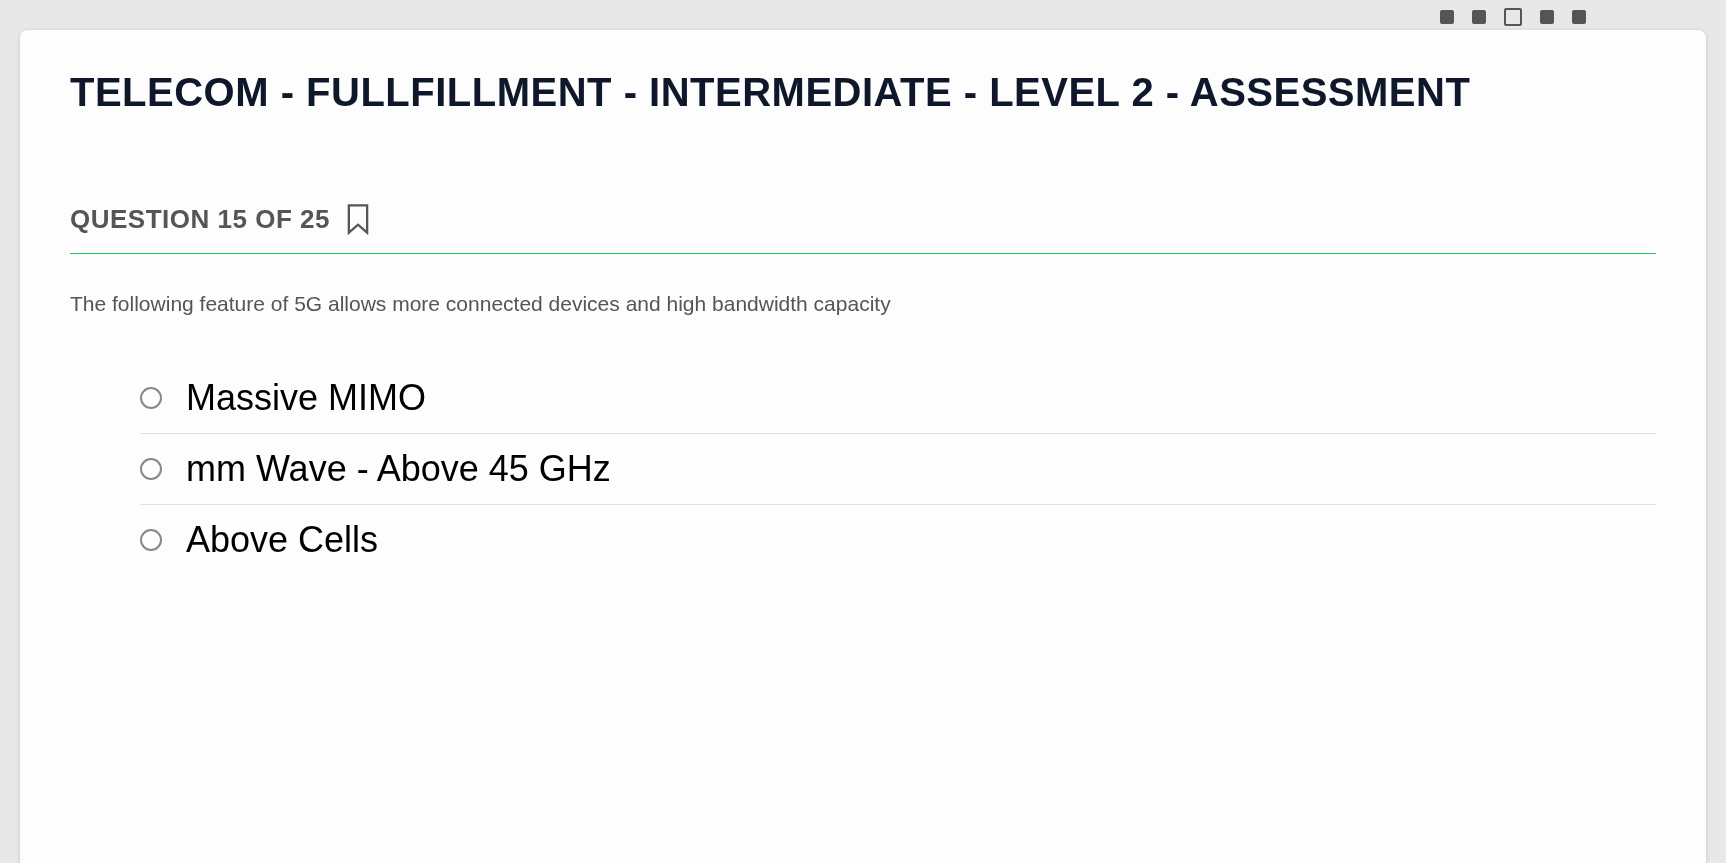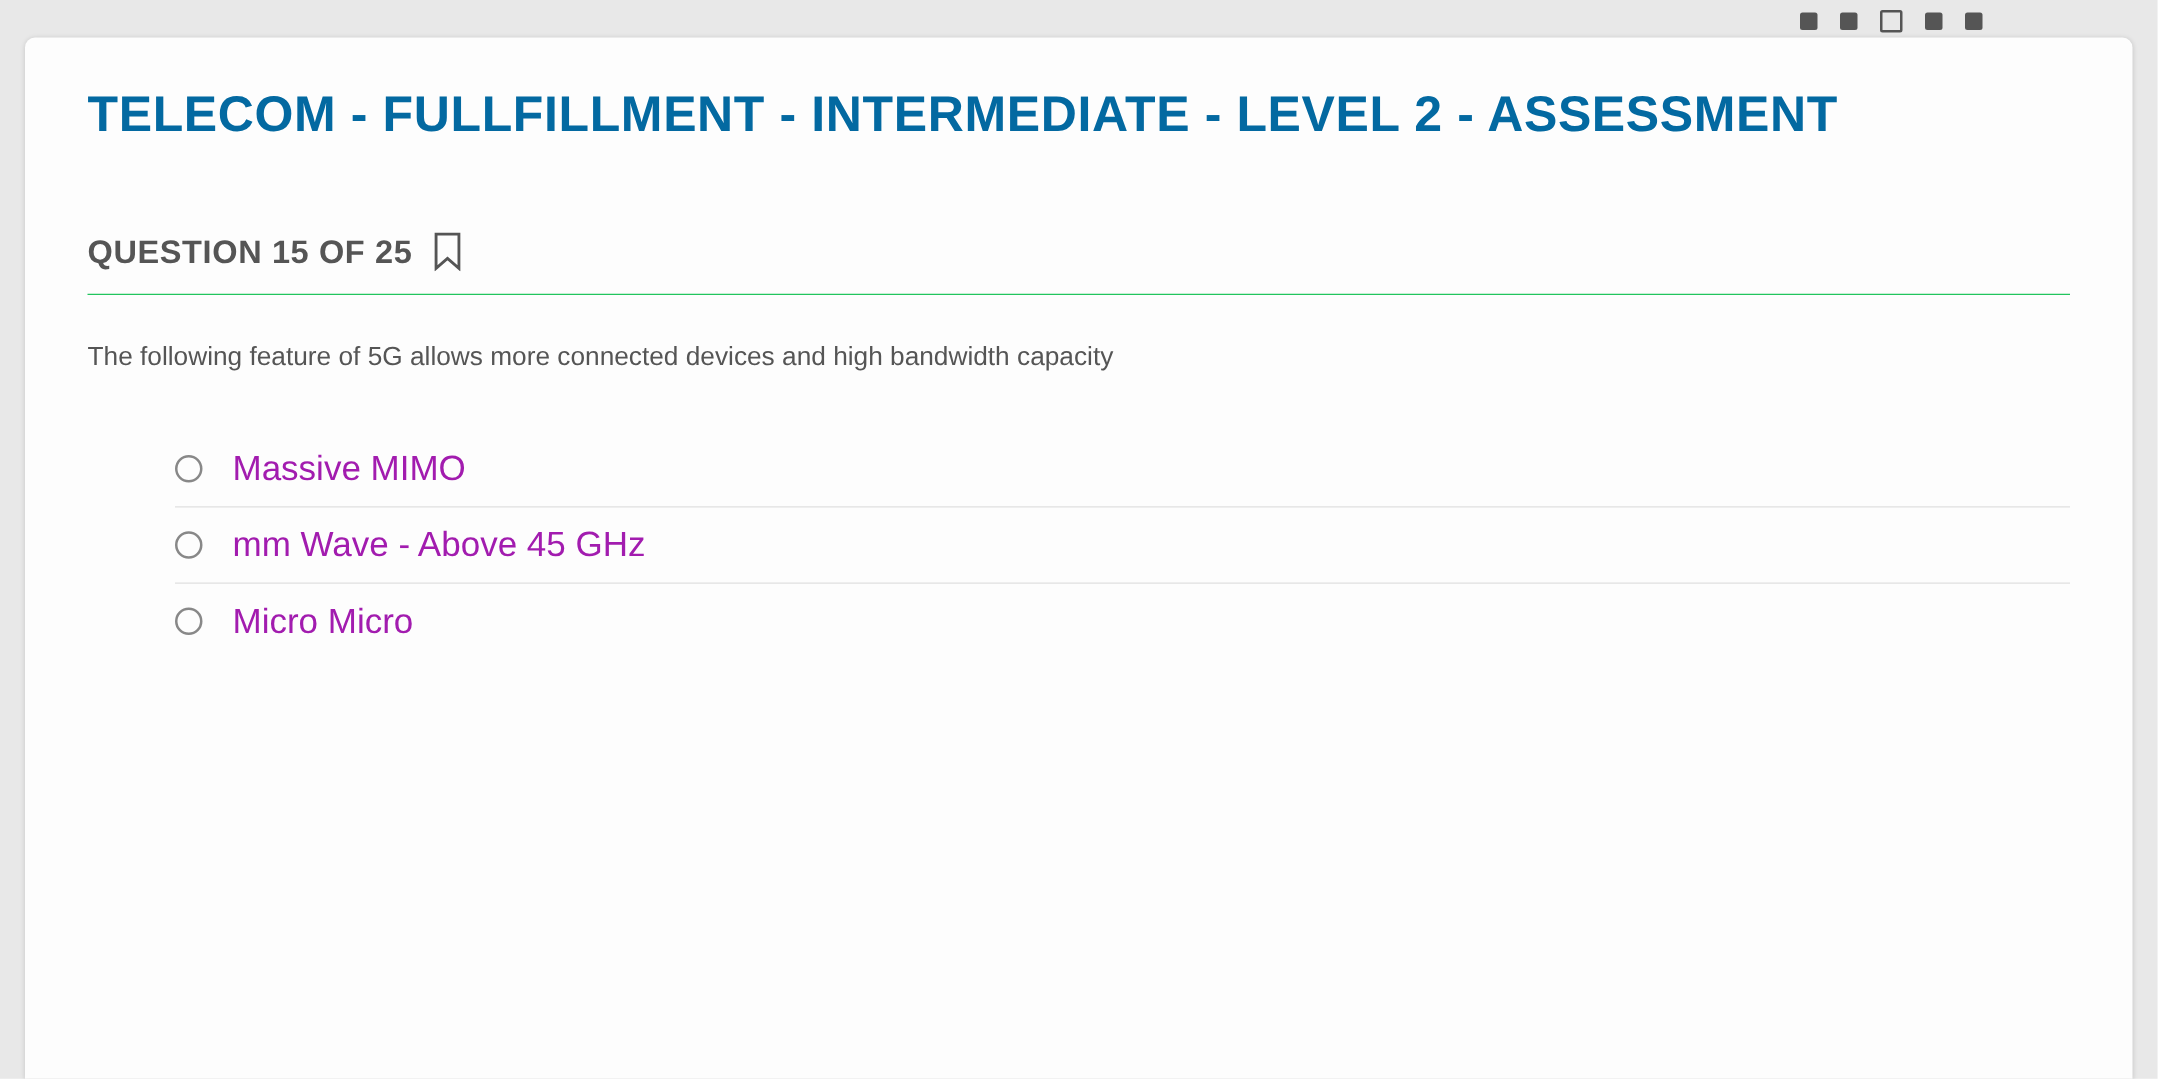--- a/index.html
+++ b/index.html
@@ -42,23 +42,23 @@
       right: 20px;
       bottom: 0;
       background: #fdfdfd;
       border-radius: 8px 8px 0 0;
       box-shadow: 0 1px 4px rgba(0,0,0,0.15);
       padding: 40px 50px;
     }
     .assessment-title {
       font-size: 40px;
       font-weight: 700;
-      color: #0369a1;
+      color: #0f172a;
       letter-spacing: 0.5px;
-      margin-bottom: 70px;
+      margin-bottom: 88px;
     }
     .question-header {
       display: flex;
       align-items: center;
       gap: 14px;
       padding-bottom: 18px;
       border-bottom: 1px solid #22c55e;
       margin-bottom: 35px;
     }
     .question-counter {
@@ -100,22 +100,22 @@
     }
     .radio-circle {
       width: 22px;
       height: 22px;
       border: 2px solid #888;
       border-radius: 50%;
       background: transparent;
       flex-shrink: 0;
     }
     .option-label {
-      font-size: 28px;
-      color: #a21caf;
+      font-size: 36px;
+      color: #000000;
     }
   </style>
 </head>
 <body>
 
 <div class="top-dots">
   <div class="dot-filled"></div>
   <div class="dot-filled"></div>
   <div class="dot-outline"></div>
   <div class="dot-filled"></div>
@@ -145,18 +145,18 @@
     </div>
 
     <div class="option-row">
       <span class="radio-circle"></span>
       <span class="option-label">mm Wave - Above 45 GHz</span>
     </div>
 
 
     <div class="option-row">
       <span class="radio-circle"></span>
-      <span class="option-label">Micro Micro</span>
+      <span class="option-label">Above Cells</span>
     </div>
 
   </div>
 
 </div>
 
 </body></html>

